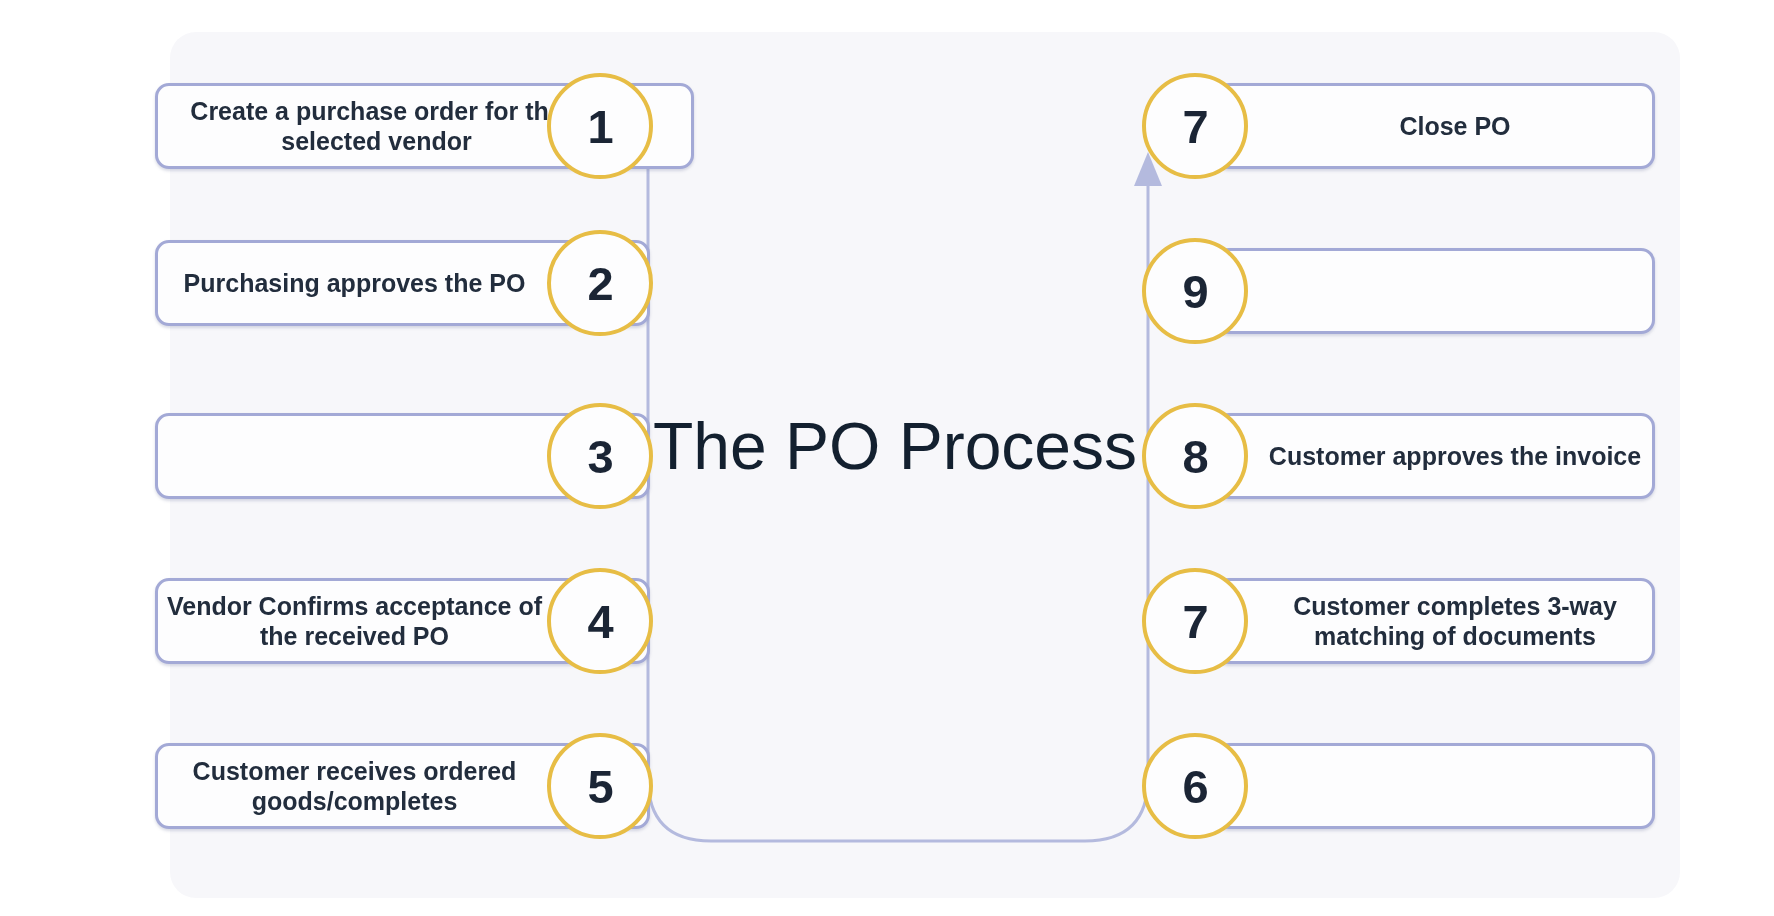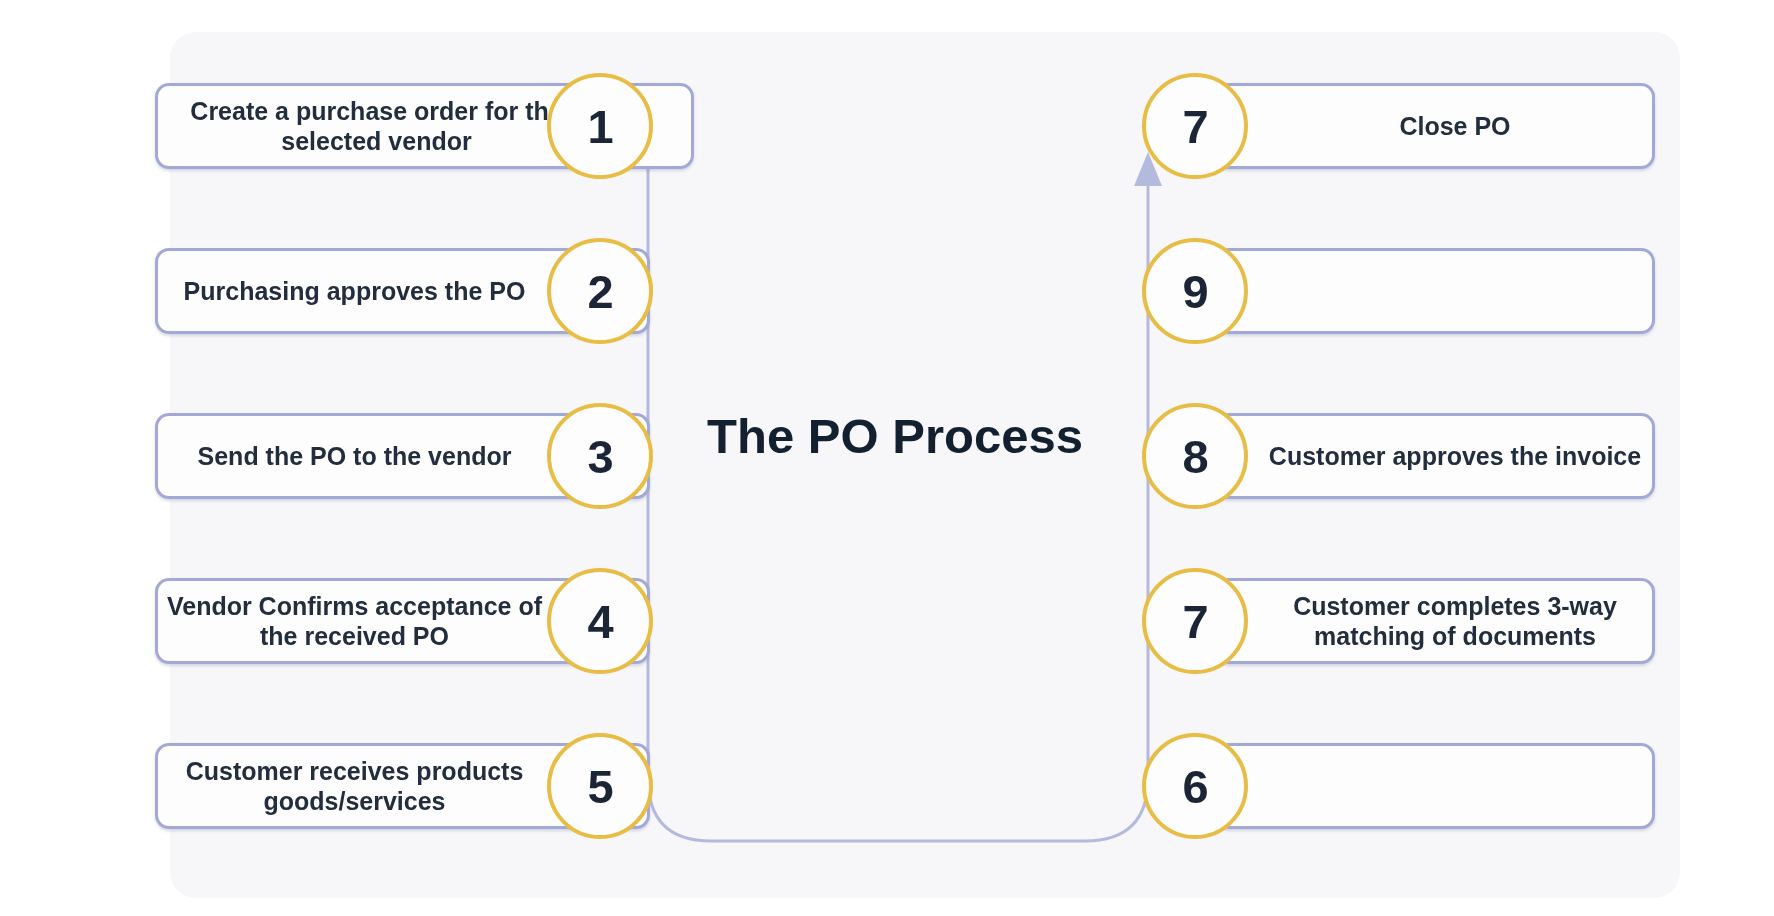--- a/index.html
+++ b/index.html
@@ -92,22 +92,22 @@
     font-size: 47px;
     color: var(--number-color, #1b2535);
     letter-spacing: -1px;
   }
   .title {
     position: absolute;
     left: 620px;
     top: 408px;
     width: 550px;
     text-align: center;
-    font-weight: bold;
-    font-size: 49px;
+    font-weight: normal;
+    font-size: 66px;
     letter-spacing: 0;
     color: var(--title-color, #13202f);
     z-index: 2;
   }
 </style>
 </head>
 <body>
 
 <div id="canvas">
 
@@ -121,44 +121,43 @@
   <div class="title">The PO Process</div>
 
   <div id="steps-mount">
       <div class="step left" style="top: 83px; padding-left: 44px;">
       <div class="step-box"></div>
       <div class="step-label">Create a purchase order for the selected vendor</div>
       <div class="step-circle">
         <span class="step-number">1</span>
       </div>
     </div>
-      <div class="step left" style="top: 248px;">
+      <div class="step left" style="top: 240px;">
       <div class="step-box"></div>
       <div class="step-label">Purchasing approves the PO</div>
       <div class="step-circle">
         <span class="step-number">2</span>
       </div>
     </div>
       <div class="step left" style="top: 413px;">
       <div class="step-box"></div>
-      <div class="step-label">Send the PO to the vendor</div>
       <div class="step-circle">
         <span class="step-number">3</span>
       </div>
     </div>
       <div class="step left" style="top: 578px;">
       <div class="step-box"></div>
       <div class="step-label">Vendor Confirms acceptance of the received PO</div>
       <div class="step-circle">
         <span class="step-number">4</span>
       </div>
     </div>
       <div class="step left" style="top: 743px;">
       <div class="step-box"></div>
-      <div class="step-label">Customer receives products goods/services</div>
+      <div class="step-label">Customer receives ordered goods/completes</div>
       <div class="step-circle">
         <span class="step-number">5</span>
       </div>
     </div>
       <div class="step right" style="top: 83px;">
       <div class="step-box"></div>
       <div class="step-label">Close PO</div>
       <div class="step-circle">
         <span class="step-number">7</span>
       </div>

